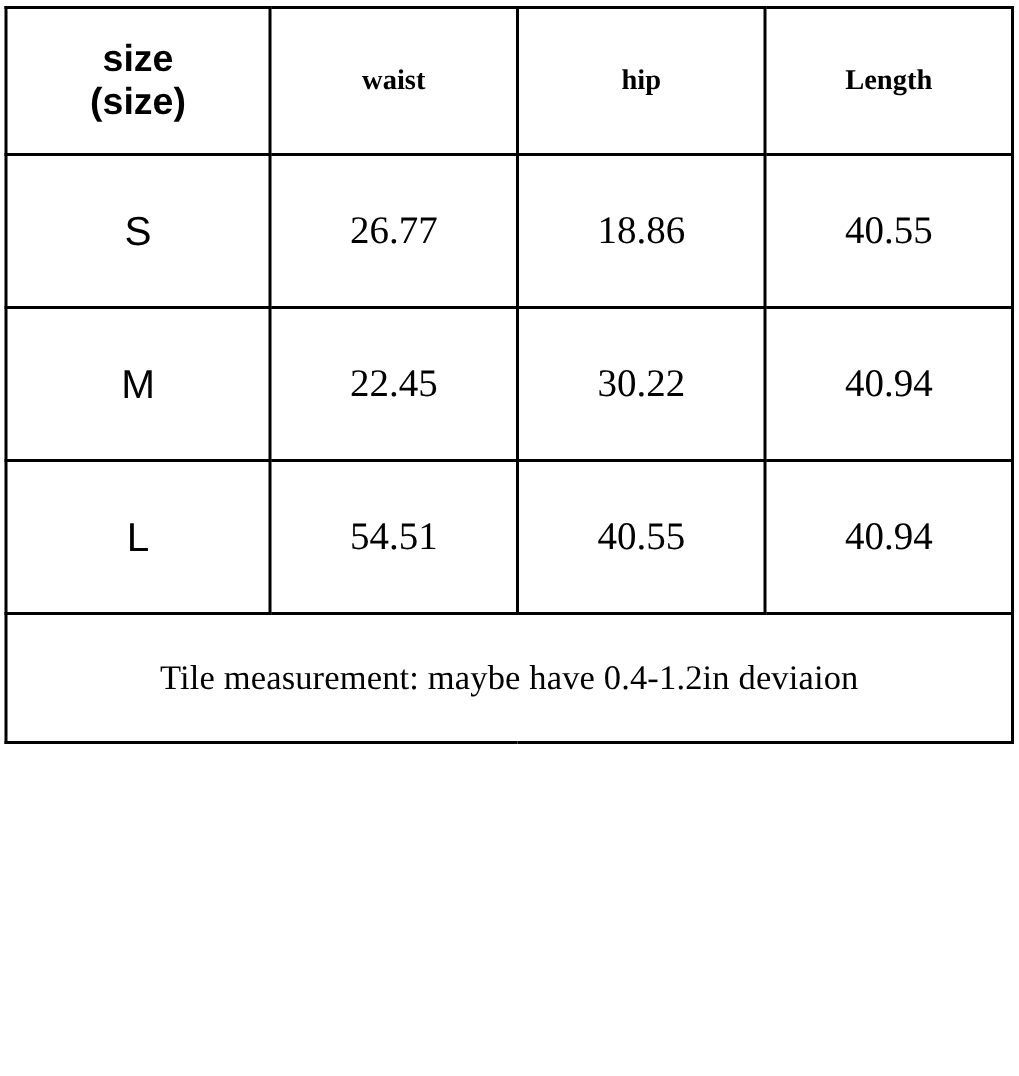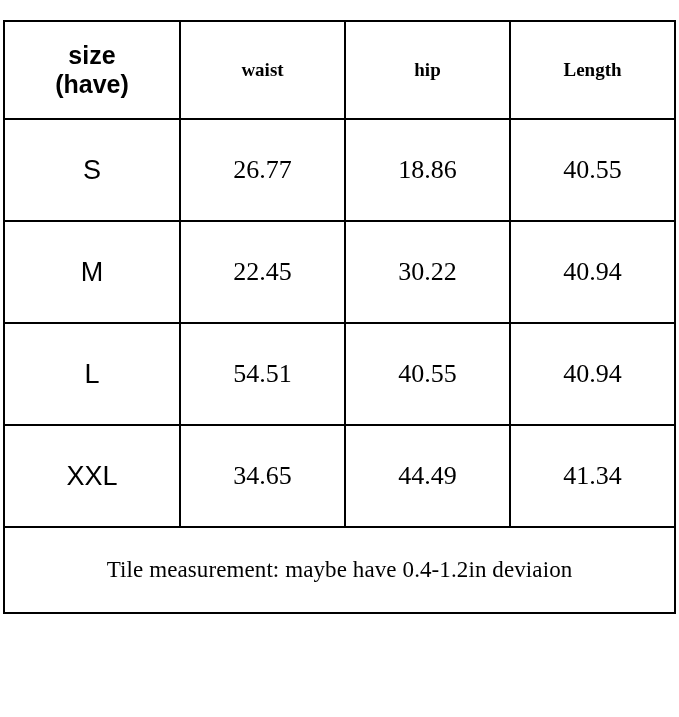--- a/index.html
+++ b/index.html
@@ -11,21 +11,21 @@
     width: 679px;
     height: 717px;
     font-family: "Liberation Serif", serif;
     color: #000000;
     overflow: hidden;
   }
   .sheet {
     width: 679px;
     height: 643px;
     box-sizing: border-box;
-    padding: 20px 4px 8px 4px;
+    padding: 4px 4px 8px 4px;
     display: flex;
     align-items: flex-start;
     justify-content: center;
   }
   table.size-chart {
     border-collapse: collapse;
     width: 671px;
     table-layout: fixed;
   }
   table.size-chart td {
@@ -82,21 +82,21 @@
       <col class="c-size">
       <col class="c-waist">
       <col class="c-hip">
       <col class="c-length">
     </colgroup>
     <tbody>
       <tr class="header-row">
         <td>
           <span class="hdr-size">
             <span class="l1">size</span>
-            <span class="l2">(have)</span>
+            <span class="l2">(size)</span>
           </span>
         </td>
         <td class="hdr-plain">waist</td>
         <td class="hdr-plain">hip</td>
         <td class="hdr-plain">Length</td>
       </tr>
 
       <tr class="data-row">
         <td class="cell-size">S</td>
         <td class="cell-num">26.77</td>
@@ -112,25 +112,19 @@
       </tr>
 
       <tr class="data-row">
         <td class="cell-size">L</td>
         <td class="cell-num">54.51</td>
         <td class="cell-num">40.55</td>
         <td class="cell-num">40.94</td>
       </tr>
 
 
-      <tr class="data-row">
-        <td class="cell-size">XXL</td>
-        <td class="cell-num">34.65</td>
-        <td class="cell-num">44.49</td>
-        <td class="cell-num">41.34</td>
-      </tr>
 
       <tr class="note-row">
         <td class="note" colspan="4">Tile measurement: maybe have 0.4-1.2in deviaion</td>
       </tr>
     </tbody>
   </table>
 </div>
 
 </body></html>

